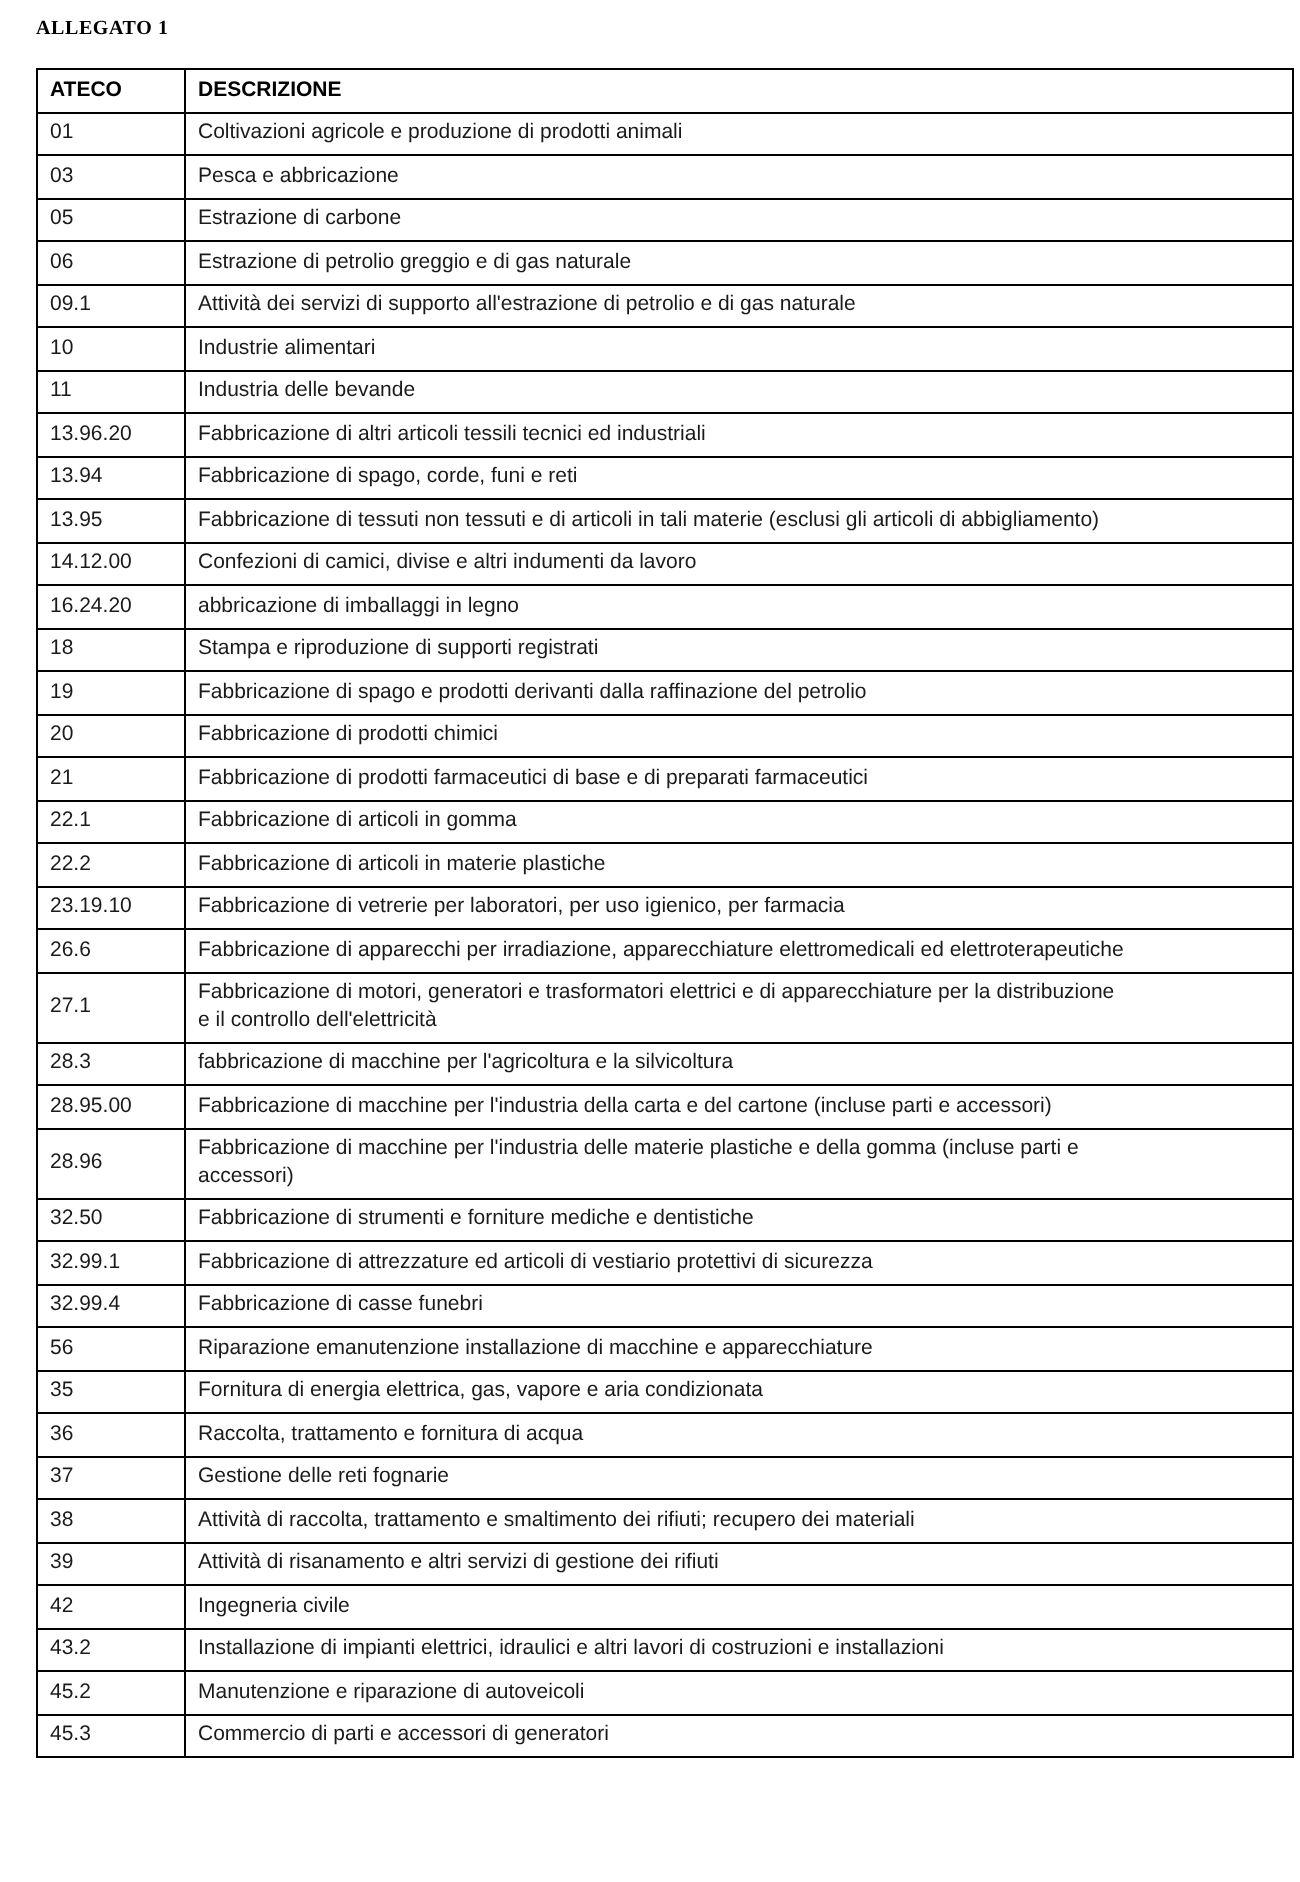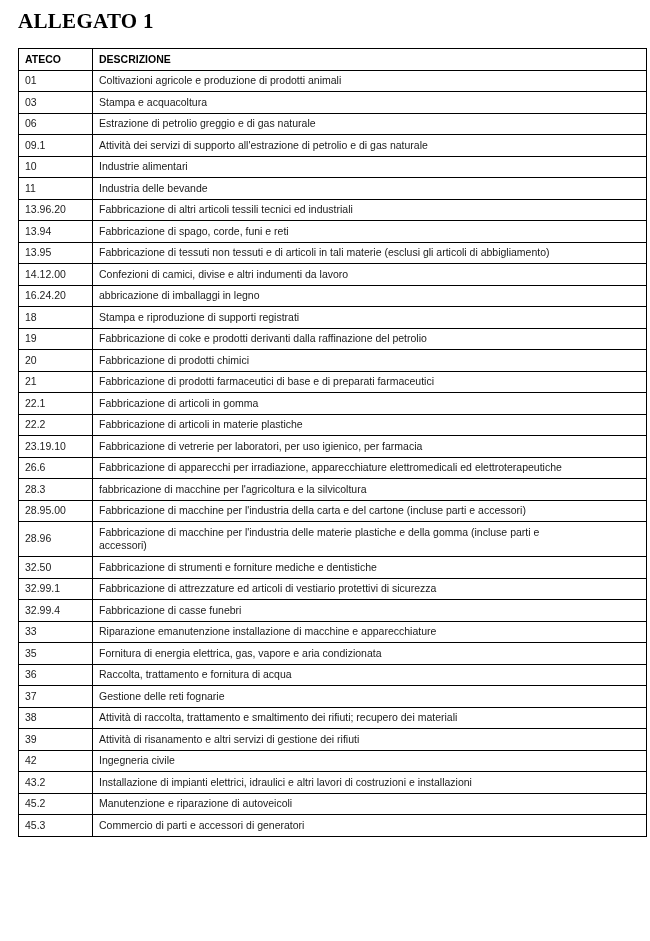--- a/index.html
+++ b/index.html
@@ -14,21 +14,21 @@
   }
   .page {
     box-sizing: border-box;
     width: 650px;
     min-height: 941px;
     padding: 9px 3px 3px 18px;
     background: #ffffff;
   }
   .doc-title {
     font-family: "Liberation Serif", serif;
-    font-size: 21px;
+    font-size: 10px;
     font-weight: bold;
     letter-spacing: 0.3px;
     margin: 0 0 14px 0;
     color: #000000;
   }
   table.ateco-table {
     border-collapse: collapse;
     width: 629px;
     table-layout: fixed;
     padding-left: 41px;
@@ -68,21 +68,25 @@
         <th>DESCRIZIONE</th>
       </tr>
     </thead>
     <tbody id="table-body">
         <tr>
           <td class="code-cell">01</td>
           <td class="desc-cell">Coltivazioni agricole e produzione di prodotti animali</td>
         </tr>
         <tr>
           <td class="code-cell">03</td>
-          <td class="desc-cell">Stampa e acquacoltura</td>
+          <td class="desc-cell">Pesca e abbricazione</td>
+        </tr>
+        <tr>
+          <td class="code-cell">05</td>
+          <td class="desc-cell">Estrazione di carbone</td>
         </tr>
         <tr>
           <td class="code-cell">06</td>
           <td class="desc-cell">Estrazione di petrolio greggio e di gas naturale</td>
         </tr>
         <tr>
           <td class="code-cell">09.1</td>
           <td class="desc-cell">Attività dei servizi di supporto all'estrazione di petrolio e di gas naturale</td>
         </tr>
         <tr>
@@ -112,21 +116,21 @@
         <tr>
           <td class="code-cell">16.24.20</td>
           <td class="desc-cell">abbricazione di imballaggi in legno</td>
         </tr>
         <tr>
           <td class="code-cell">18</td>
           <td class="desc-cell">Stampa e riproduzione di supporti registrati</td>
         </tr>
         <tr>
           <td class="code-cell">19</td>
-          <td class="desc-cell">Fabbricazione di coke e prodotti derivanti dalla raffinazione del petrolio</td>
+          <td class="desc-cell">Fabbricazione di spago e prodotti derivanti dalla raffinazione del petrolio</td>
         </tr>
         <tr>
           <td class="code-cell">20</td>
           <td class="desc-cell">Fabbricazione di prodotti chimici</td>
         </tr>
         <tr>
           <td class="code-cell">21</td>
           <td class="desc-cell">Fabbricazione di prodotti farmaceutici di base e di preparati farmaceutici</td>
         </tr>
         <tr>
@@ -137,20 +141,25 @@
           <td class="code-cell">22.2</td>
           <td class="desc-cell">Fabbricazione di articoli in materie plastiche</td>
         </tr>
         <tr>
           <td class="code-cell">23.19.10</td>
           <td class="desc-cell">Fabbricazione di vetrerie per laboratori, per uso igienico, per farmacia</td>
         </tr>
         <tr>
           <td class="code-cell">26.6</td>
           <td class="desc-cell">Fabbricazione di apparecchi per irradiazione, apparecchiature elettromedicali ed elettroterapeutiche</td>
+        </tr>
+        <tr>
+          <td class="code-cell">27.1</td>
+          <td class="desc-cell">Fabbricazione di motori, generatori e trasformatori elettrici e di apparecchiature per la distribuzione
+e il controllo dell'elettricità</td>
         </tr>
         <tr>
           <td class="code-cell">28.3</td>
           <td class="desc-cell">fabbricazione di macchine per l'agricoltura e la silvicoltura</td>
         </tr>
         <tr>
           <td class="code-cell">28.95.00</td>
           <td class="desc-cell">Fabbricazione di macchine per l'industria della carta e del cartone (incluse parti e accessori)</td>
         </tr>
         <tr>
@@ -164,21 +173,21 @@
         </tr>
         <tr>
           <td class="code-cell">32.99.1</td>
           <td class="desc-cell">Fabbricazione di attrezzature ed articoli di vestiario protettivi di sicurezza</td>
         </tr>
         <tr>
           <td class="code-cell">32.99.4</td>
           <td class="desc-cell">Fabbricazione di casse funebri</td>
         </tr>
         <tr>
-          <td class="code-cell">33</td>
+          <td class="code-cell">56</td>
           <td class="desc-cell">Riparazione emanutenzione installazione di macchine e apparecchiature</td>
         </tr>
         <tr>
           <td class="code-cell">35</td>
           <td class="desc-cell">Fornitura di energia elettrica, gas, vapore e aria condizionata</td>
         </tr>
         <tr>
           <td class="code-cell">36</td>
           <td class="desc-cell">Raccolta, trattamento e fornitura di acqua</td>
         </tr>

